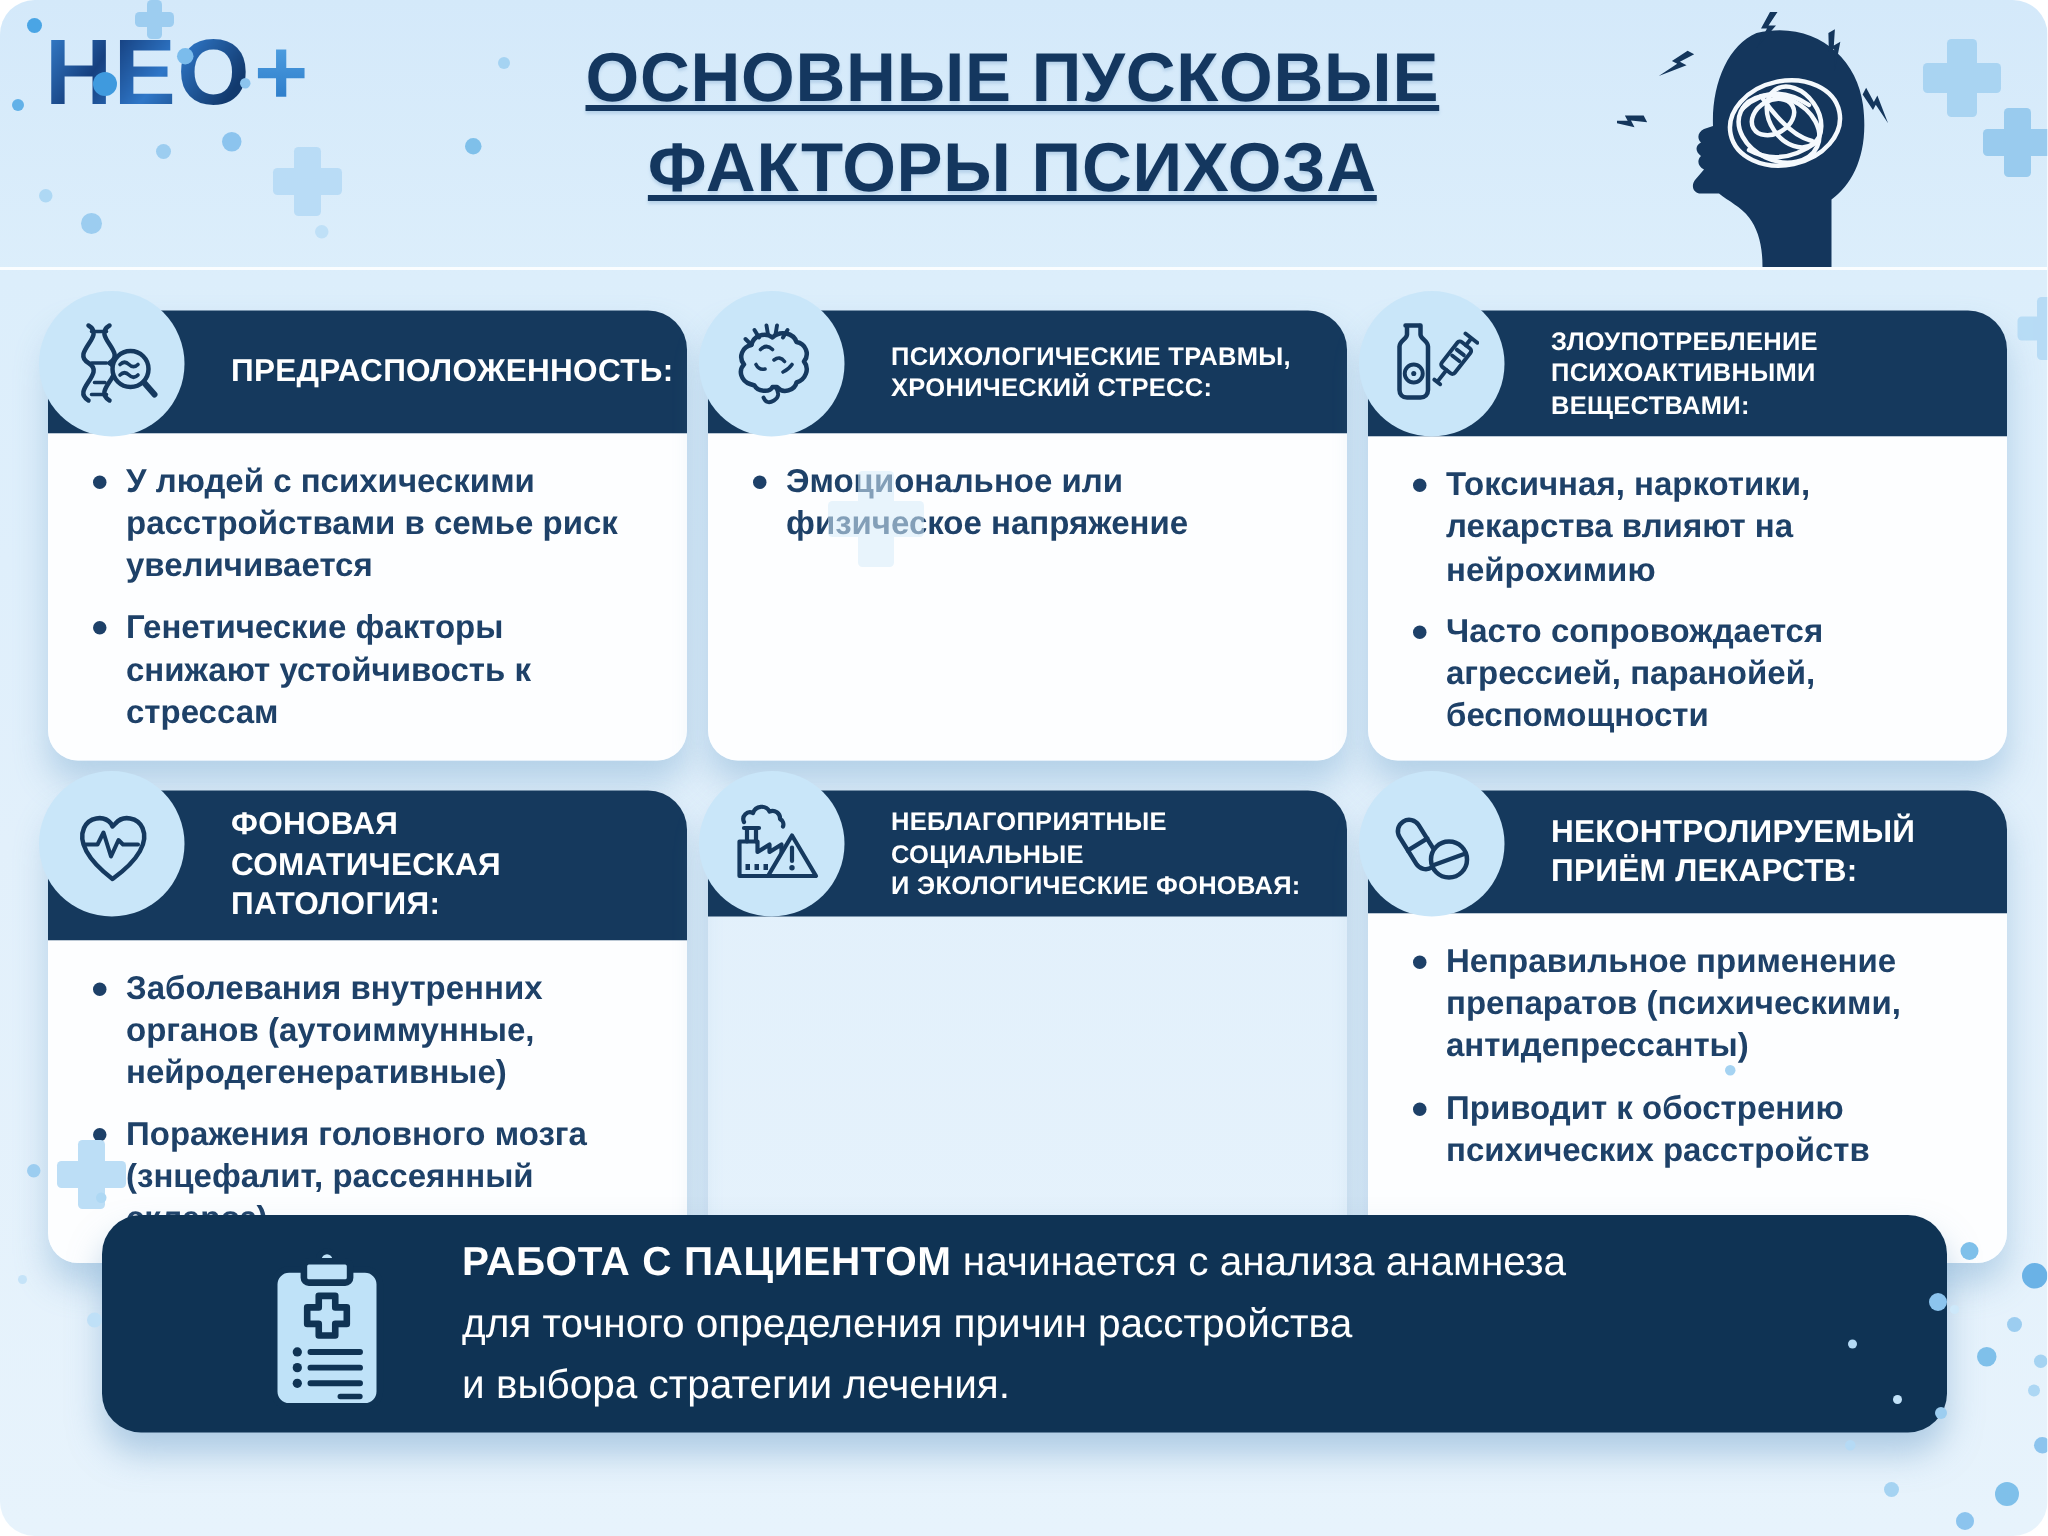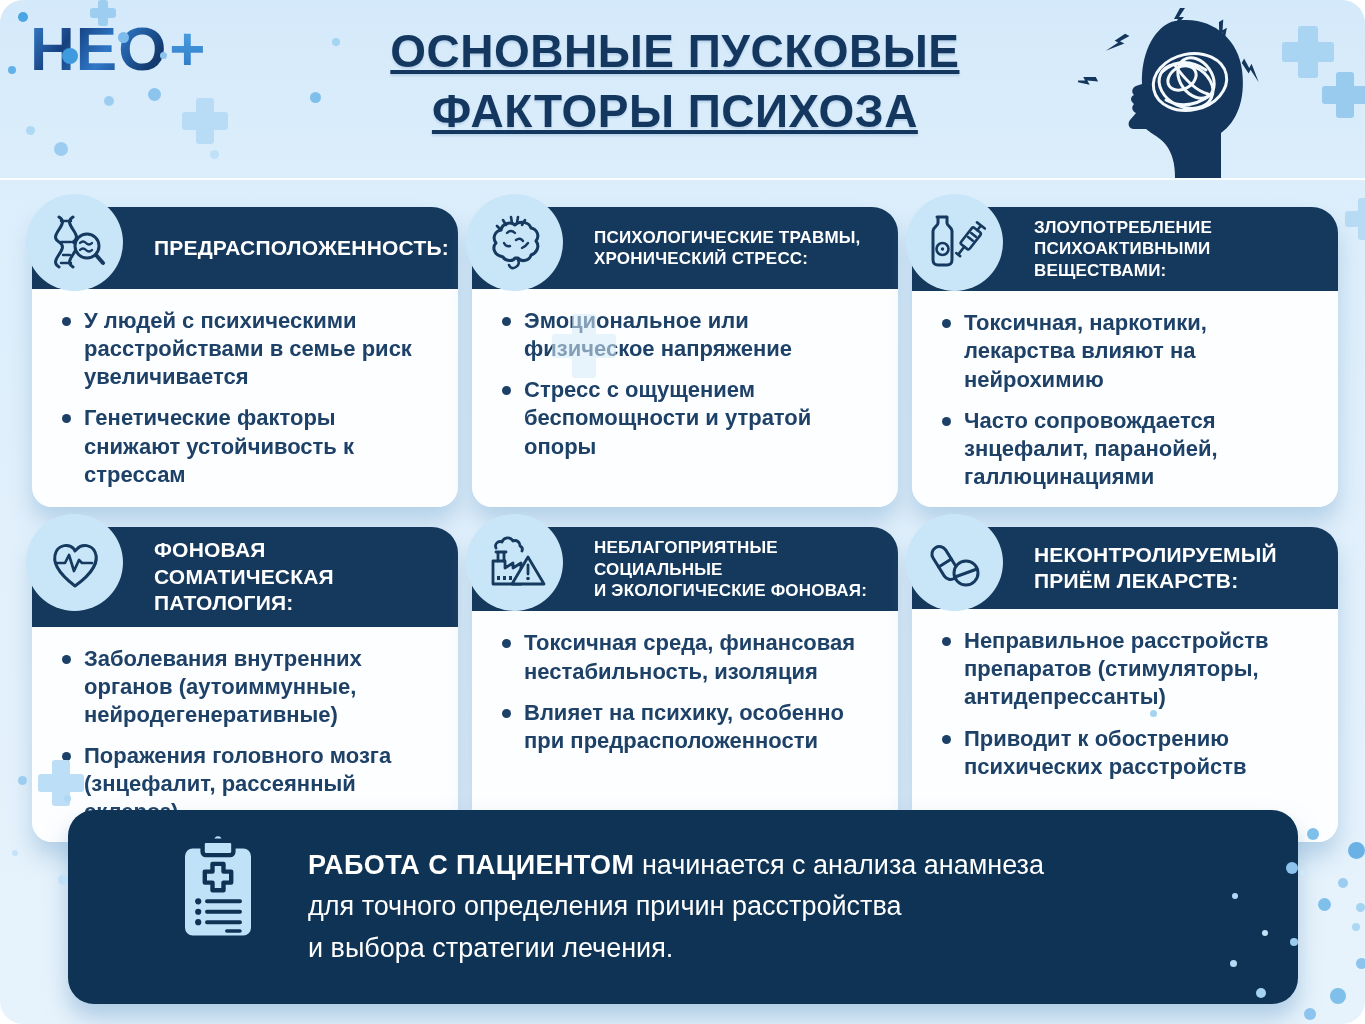--- a/index.html
+++ b/index.html
@@ -47,21 +47,21 @@
   }
   .icon-circle{
     position:absolute;left:-6px;top:-13px;width:97px;height:97px;border-radius:50%;
     background:#c9e6f9;display:flex;align-items:center;justify-content:center;z-index:3;
   }
   .bullet{display:flex;align-items:flex-start;}
   .b-dot{flex:none;width:9px;height:9px;border-radius:50%;background:#1d4068;margin:10px 13px 0 0;}
   .b-text{font-size:22px;line-height:1.28;font-weight:600;color:#1e4168;}
   
   .banner{
-    position:absolute;left:68px;top:810px;width:1230px;height:194px;box-sizing:border-box;
+    position:absolute;left:68px;top:810px;width:1230px;height:145px;box-sizing:border-box;
     background:#0f3354;border-radius:26px;display:flex;align-items:center;
     box-shadow:0 14px 22px rgba(120,165,205,.5);
   }
   .banner-icon{position:absolute;left:106px;top:22px;}
   .banner-text{
     margin:0 30px 0 240px;color:#fff;font-size:27px;line-height:1.52;white-space:pre-line;
   }
   .banner-text b{font-weight:800;letter-spacing:.4px;}
   
   .dot{position:absolute;border-radius:50%;}
@@ -140,24 +140,20 @@
             <path d="M33,46 q4,6 -1,9 q-5,3 -7,-2" stroke-width="2.6"></path>
           </svg>
         </div>
         <header class="card-head fs18">ПСИХОЛОГИЧЕСКИЕ ТРАВМЫ,
 ХРОНИЧЕСКИЙ СТРЕСС:</header>
         <div class="card-body">
           <div class="bullet">
               <span class="b-dot"></span>
               <span class="b-text">Эмоциональное или физическое напряжение</span>
             </div>
-          <div class="bullet">
-              <span class="b-dot"></span>
-              <span class="b-text">Стресс с ощущением беспомощности и утратой опоры</span>
-            </div>
         </div>
       </section>
 
       <section class="card">
         <div class="icon-circle">
           <svg width="62" height="62" viewBox="0 0 62 62" fill="none" stroke="#15395f" stroke-width="3" stroke-linecap="round" stroke-linejoin="round">
             <path d="M13,5 h9 M14,5 v6 c0,3 -5,4 -5,8 v29 c0,3 2,5 5,5 h9 c3,0 5,-2 5,-5 v-29 c0,-4 -5,-5 -5,-8 v-6"></path>
             <circle cx="18.5" cy="37" r="6" stroke-width="2.6"></circle>
             <circle cx="18.5" cy="37" r="1.7" fill="#15395f" stroke="none"></circle>
             <g transform="rotate(38 44 30)" stroke-width="2.6">
@@ -170,21 +166,21 @@
         <header class="card-head fs20">ЗЛОУПОТРЕБЛЕНИЕ
 ПСИХОАКТИВНЫМИ
 ВЕЩЕСТВАМИ:</header>
         <div class="card-body">
           <div class="bullet">
               <span class="b-dot"></span>
               <span class="b-text">Токсичная, наркотики, лекарства влияют на нейрохимию</span>
             </div>
           <div class="bullet">
               <span class="b-dot"></span>
-              <span class="b-text">Часто сопровождается знцефалит, паранойей, галлюцинациями</span>
+              <span class="b-text">Часто сопровождается агрессией, паранойей, беспомощности</span>
             </div>
         </div>
       </section>
 
     </div>
 
     <div class="card-row row2">
 
       <section class="card">
         <div class="icon-circle">
@@ -216,49 +212,39 @@
             <path d="M9,52 V29 h12 v7 l8,-5 v5 l8,-5 v21 z"></path>
             <path d="M13,44 h3 v4 h-3 z M19,44 h3 v4 h-3 z M25,44 h3 v4 h-3 z" fill="#15395f" stroke="none"></path>
             <path d="M44,25 L60,52 H28 Z" fill="#c9e6f9"></path>
             <path d="M44,33 v9"></path>
             <circle cx="44" cy="46.5" r="1.8" fill="#15395f" stroke="none"></circle>
           </svg>
         </div>
         <header class="card-head fs18">НЕБЛАГОПРИЯТНЫЕ
 СОЦИАЛЬНЫЕ
 И ЭКОЛОГИЧЕСКИЕ ФОНОВАЯ:</header>
-        <div class="card-body">
-          <div class="bullet">
-              <span class="b-dot"></span>
-              <span class="b-text">Токсичная среда, финансовая нестабильность, изоляция</span>
-            </div>
-          <div class="bullet">
-              <span class="b-dot"></span>
-              <span class="b-text">Влияет на психику, особенно при предрасположенности</span>
-            </div>
-        </div>
       </section>
 
       <section class="card">
         <div class="icon-circle">
           <svg width="62" height="62" viewBox="0 0 62 62" fill="none" stroke="#15395f" stroke-width="3" stroke-linecap="round" stroke-linejoin="round">
             <g transform="rotate(-32 21 31)">
               <rect x="13.5" y="13" width="15" height="36" rx="7.5"></rect>
               <path d="M13.5,31 h15"></path>
             </g>
             <circle cx="42" cy="41" r="12" fill="#c9e6f9"></circle>
             <path d="M31,45 L53,37"></path>
           </svg>
         </div>
         <header class="card-head fs21">НЕКОНТРОЛИРУЕМЫЙ
 ПРИЁМ ЛЕКАРСТВ:</header>
         <div class="card-body">
           <div class="bullet">
               <span class="b-dot"></span>
-              <span class="b-text">Неправильное расстройств препаратов (стимуляторы, антидепрессанты)</span>
+              <span class="b-text">Неправильное применение препаратов (психическими, антидепрессанты)</span>
             </div>
           <div class="bullet">
               <span class="b-dot"></span>
               <span class="b-text">Приводит к обострению психических расстройств</span>
             </div>
         </div>
       </section>
 
     </div>
   </div>

